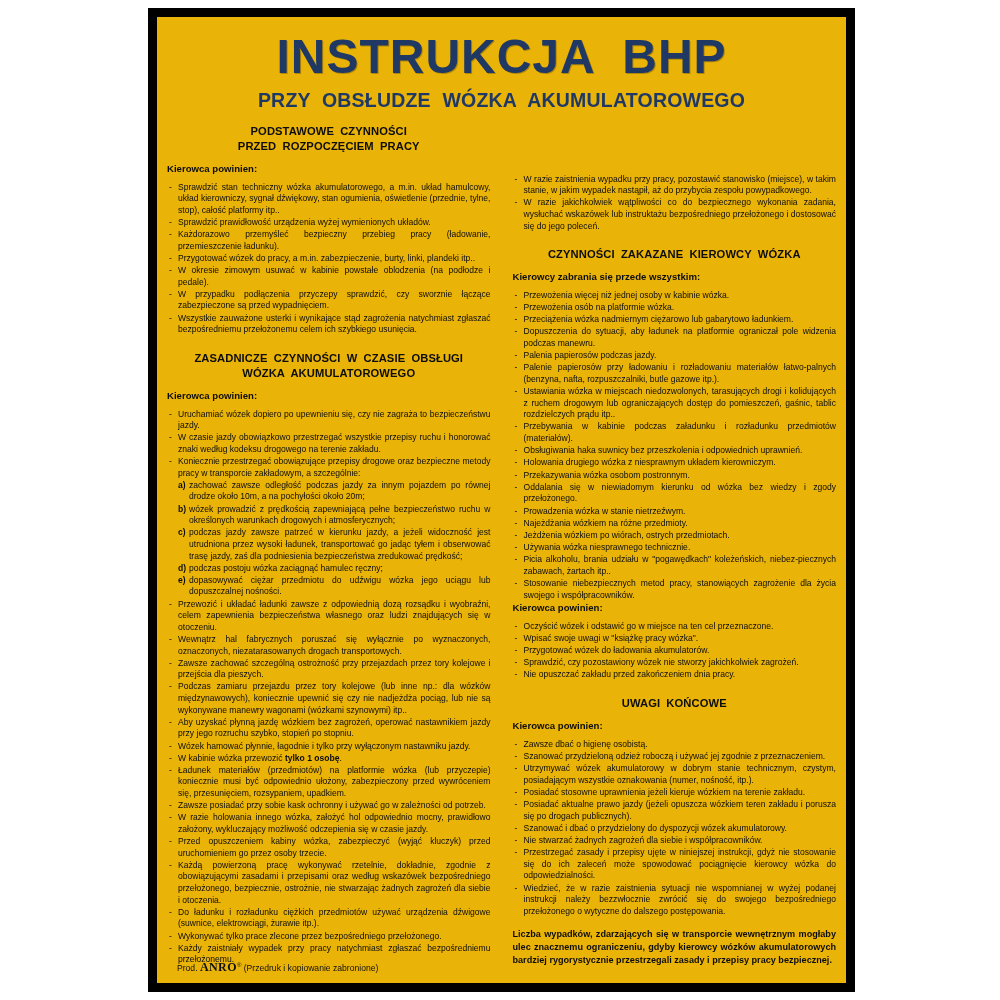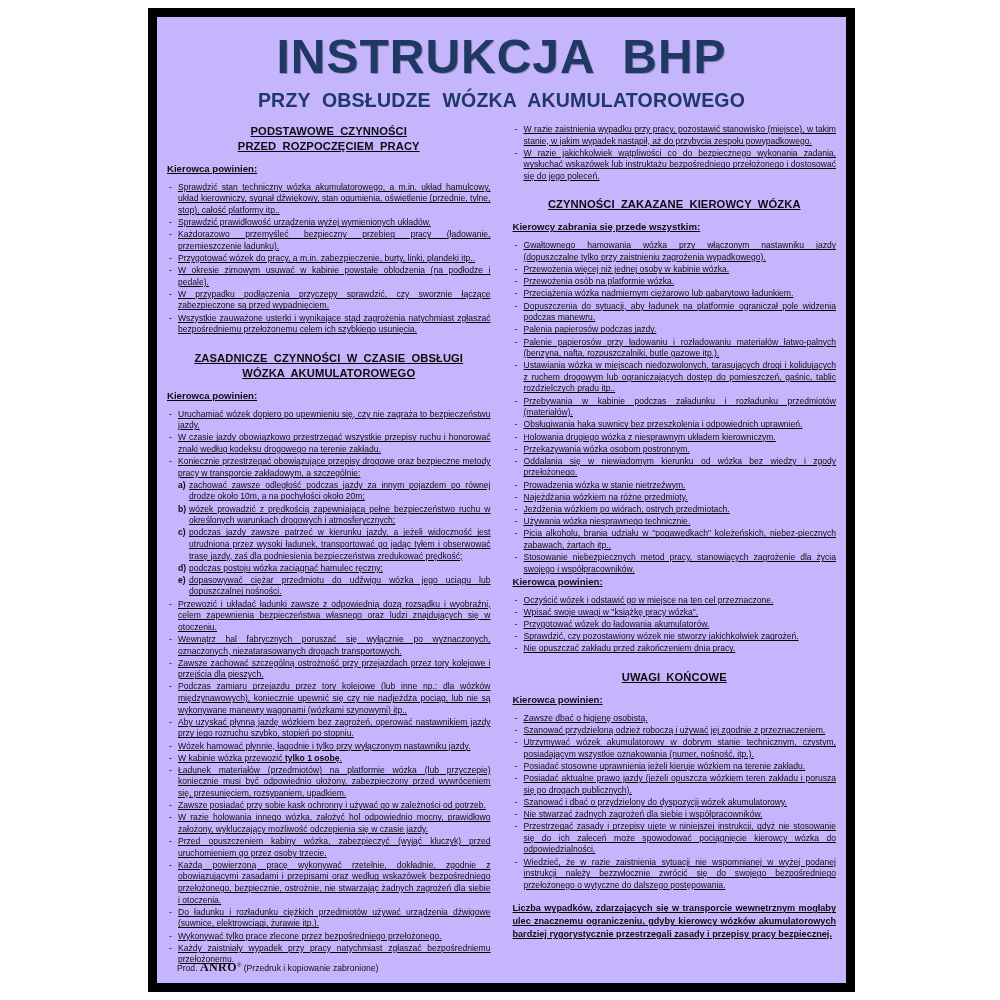--- a/index.html
+++ b/index.html
@@ -22,21 +22,21 @@
     height: 984px;
     background: #000000;
     box-sizing: border-box;
     padding: 9px;
   }
 
   #poster {
     position: relative;
     width: 100%;
     height: 100%;
-    background: #c4b5fd;
+    background: #eab308;
     box-sizing: border-box;
     padding: 8px 10px 6px 10px;
     overflow: hidden;
   }
 
   
   .title-main {
     text-align: center;
     font-weight: bold;
     font-size: 48px;
@@ -54,22 +54,21 @@
     color: #1F3864;
     letter-spacing: 0.2px;
     word-spacing: 6px;
     margin: 7px 0 12px 0;
   }
 
   
   #columns {
     display: flex;
     margin-top: 6px;
-    align-items: flex-start;
-    text-decoration: underline;
+    align-items: flex-end;
   }
   .col {
     width: 50%;
     box-sizing: border-box;
     color: #111111;
   }
   .col-left { padding-right: 11px; }
   .col-right { padding-left: 11px; }
 
   .sec-head {
@@ -217,21 +216,20 @@
         <ul class="items">
             <li>W razie zaistnienia wypadku przy pracy, pozostawić stanowisko (miejsce), w takim stanie, w jakim wypadek nastąpił, aż do przybycia zespołu powypadkowego.</li>
             <li>W razie jakichkolwiek wątpliwości co do bezpiecznego wykonania zadania, wysłuchać wskazówek lub instruktażu bezpośredniego przełożonego i dostosować się do jego poleceń.</li>
           </ul>
 
         <div class="sec-head spaced">
           <div>CZYNNOŚCI ZAKAZANE  KIEROWCY  WÓZKA</div>
         </div>
         <div class="lede">Kierowcy zabrania się przede wszystkim:</div>
         <ul class="items">
-            <li>Gwałtownego hamowania wózka przy włączonym nastawniku jazdy (dopuszczalne tylko przy zaistnieniu zagrożenia wypadkowego).</li>
             <li>Przewożenia więcej niż jednej osoby w kabinie wózka.</li>
             <li>Przewożenia osób na platformie wózka.</li>
             <li>Przeciążenia wózka nadmiernym ciężarowo lub gabarytowo ładunkiem.</li>
             <li>Dopuszczenia do sytuacji, aby ładunek na platformie ograniczał pole widzenia podczas manewru.</li>
             <li>Palenia papierosów podczas jazdy.</li>
             <li>Palenie papierosów przy ładowaniu i rozładowaniu materiałów łatwo-palnych (benzyna, nafta, rozpuszczalniki, butle gazowe itp.).</li>
             <li>Ustawiania wózka w miejscach niedozwolonych, tarasujących drogi i kolidujących z ruchem drogowym lub ograniczających dostęp do pomieszczeń, gaśnic, tablic rozdzielczych prądu itp..</li>
             <li>Przebywania w kabinie podczas załadunku i rozładunku przedmiotów (materiałów).</li>
             <li>Obsługiwania haka suwnicy bez przeszkolenia i odpowiednich uprawnień.</li>
             <li>Holowania drugiego wózka z niesprawnym układem kierowniczym.</li>

